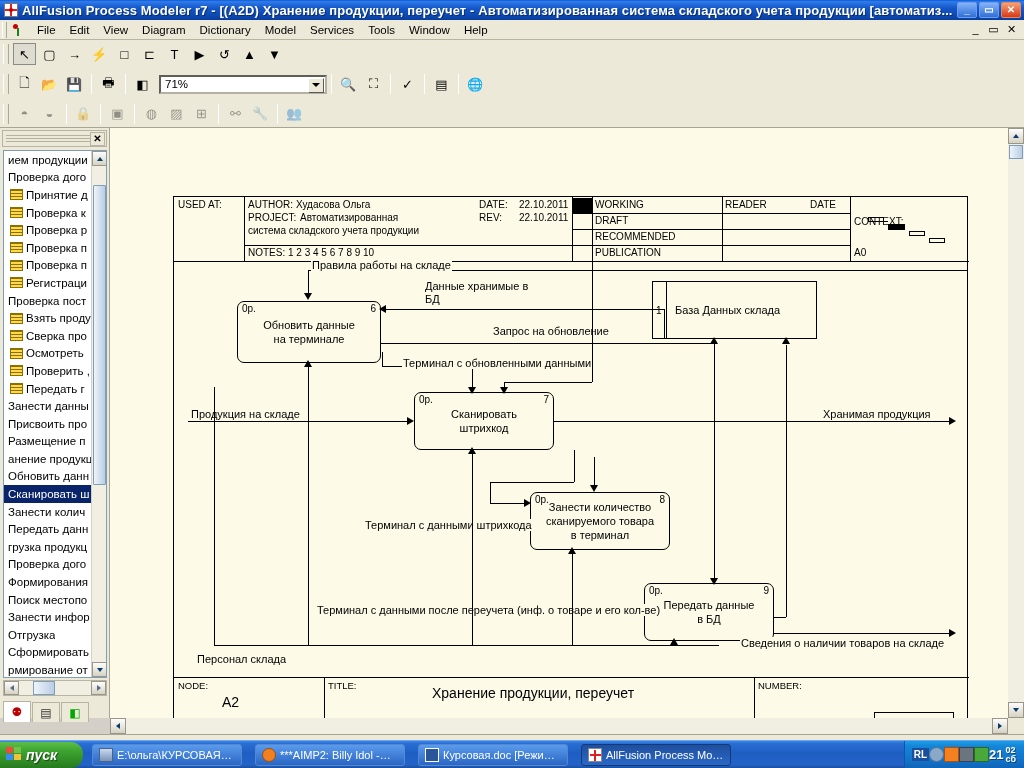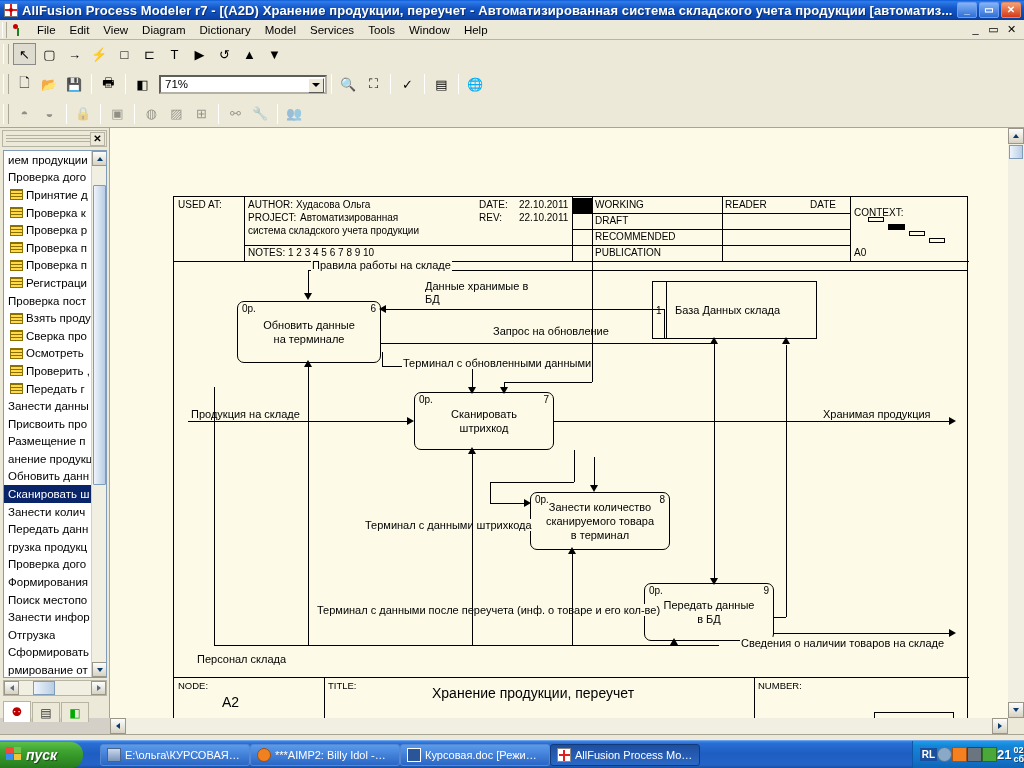--- a/index.html
+++ b/index.html
@@ -266,31 +266,31 @@
     color:#fff; font-style:italic; font-weight:bold; font-size:14px;
     text-shadow:1px 1px 1px rgba(0,0,0,.5);
     flex:none;
   }
   .start .flag { width:16px;height:15px;position:relative;flex:none; }
   .start .flag span { position:absolute; width:7px;height:6px; }
   .start .flag .a{left:0;top:0;background:#f24a3a;}
   .start .flag .b{left:8px;top:0;background:#6fc24a;}
   .start .flag .c{left:0;top:7px;background:#3a8ef2;}
   .start .flag .d{left:8px;top:7px;background:#f2c33a;}
-  .tasks { display:flex; gap:0; margin-left:17px; align-items:center; flex:1; }
+  .tasks { display:flex; gap:13px; margin-left:9px; align-items:center; flex:1; }
   .task {
     height:22px; width:150px; display:flex; align-items:center; gap:4px; padding:0 6px;
     background: linear-gradient(180deg,#5a9bec,#2a66c4);
     border:1px solid #5588d0; border-radius:3px;
     color:#fff; font-size:11px; white-space:nowrap; overflow:hidden;
   }
   .task.active { background: linear-gradient(180deg,#1f4f9e,#2a68c6); border-color:#12397a; }
   .task .ticon { width:14px;height:14px;flex:none; }
   .tray {
-    height:28px; display:flex; align-items:center; gap:0; padding:0 0 0 7px;
+    height:28px; display:flex; align-items:center; gap:0; padding:0 8px 0 7px;
     background: linear-gradient(180deg,#1ba0e8 0%,#1585d8 18%,#1272c8 70%,#0e63b4 100%);
     border-left:1px solid #0c57a8; flex:none;
   }
   .tray .rl { color:#fff; font-size:10px; font-weight:bold; background:#1a4f9e; padding:1px 2px;}
   .tray .ti { width:15px;height:15px; }
   .clock { color:#fff; font-size:13px; font-weight:bold; display:flex; align-items:center; gap:2px;
            text-shadow:1px 1px 0 rgba(0,0,0,.4); }
   .clock .stack { display:flex; flex-direction:column; font-size:9px; line-height:9px; font-weight:bold; }
 </style>
 </head>
@@ -585,21 +585,21 @@
             <div class="c" style="left:345px;top:15px;">22.10.2011</div>
 
             <div class="c" style="left:421px;top:2px;">WORKING</div>
             <div class="c" style="left:421px;top:18px;">DRAFT</div>
             <div class="c" style="left:421px;top:34px;">RECOMMENDED</div>
             <div class="c" style="left:421px;top:50px;">PUBLICATION</div>
 
             <div class="c" style="left:551px;top:2px;">READER</div>
             <div class="c" style="left:636px;top:2px;">DATE</div>
 
-            <div class="c" style="left:680px;top:10px;">CONTEXT:</div>
+            <div class="c" style="left:680px;top:19px;">CONTEXT:</div>
             <div class="c" style="left:680px;top:50px;">A0</div>
             <div style="position:absolute;left:694px;top:20px;width:16px;height:5px;border:1px solid #000;"></div>
             <div style="position:absolute;left:714px;top:27px;width:17px;height:6px;background:#000;"></div>
             <div style="position:absolute;left:735px;top:34px;width:16px;height:5px;border:1px solid #000;"></div>
             <div style="position:absolute;left:755px;top:41px;width:16px;height:5px;border:1px solid #000;"></div>
           </div>
 
           <div class="proc" style="left:63px;top:104px;width:144px;height:62px;">
             <div class="shadow"></div>
             <div class="pop">0р.</div>

